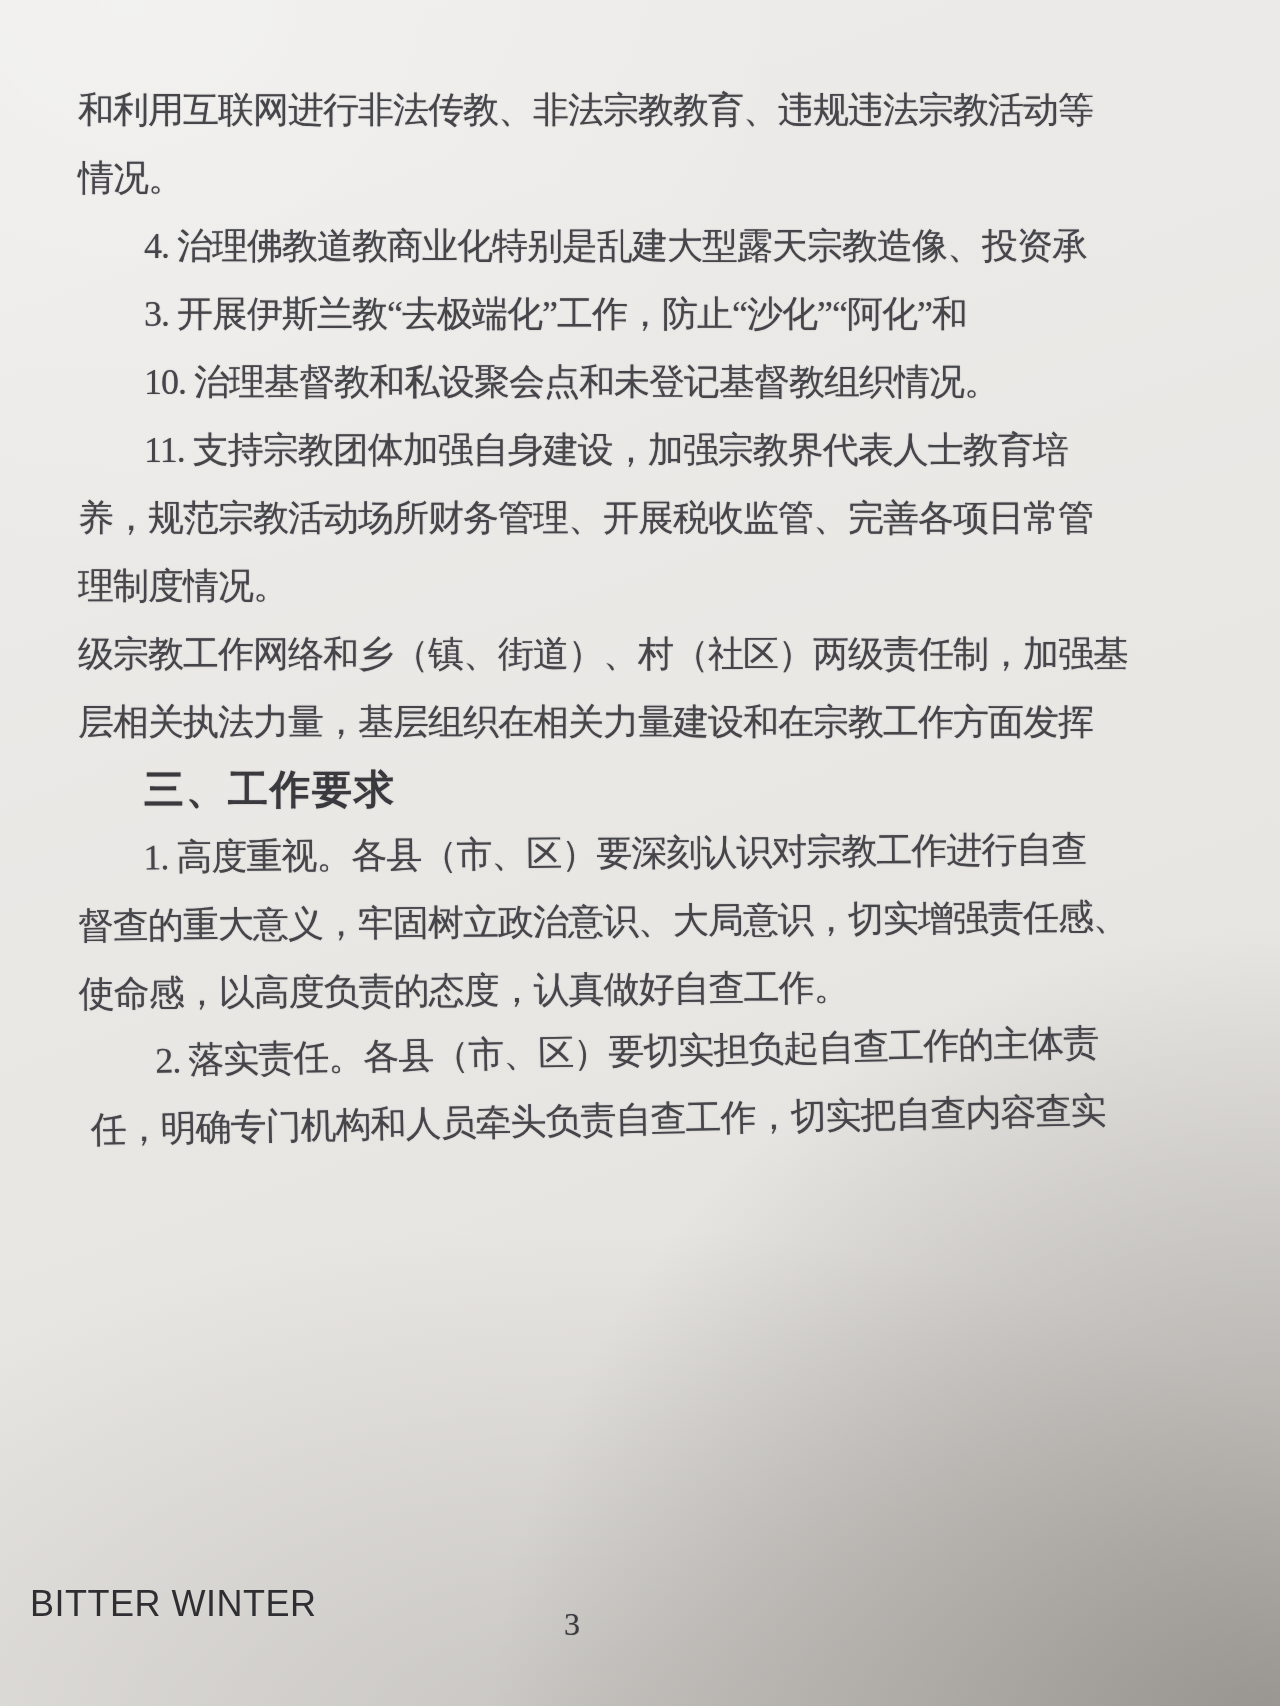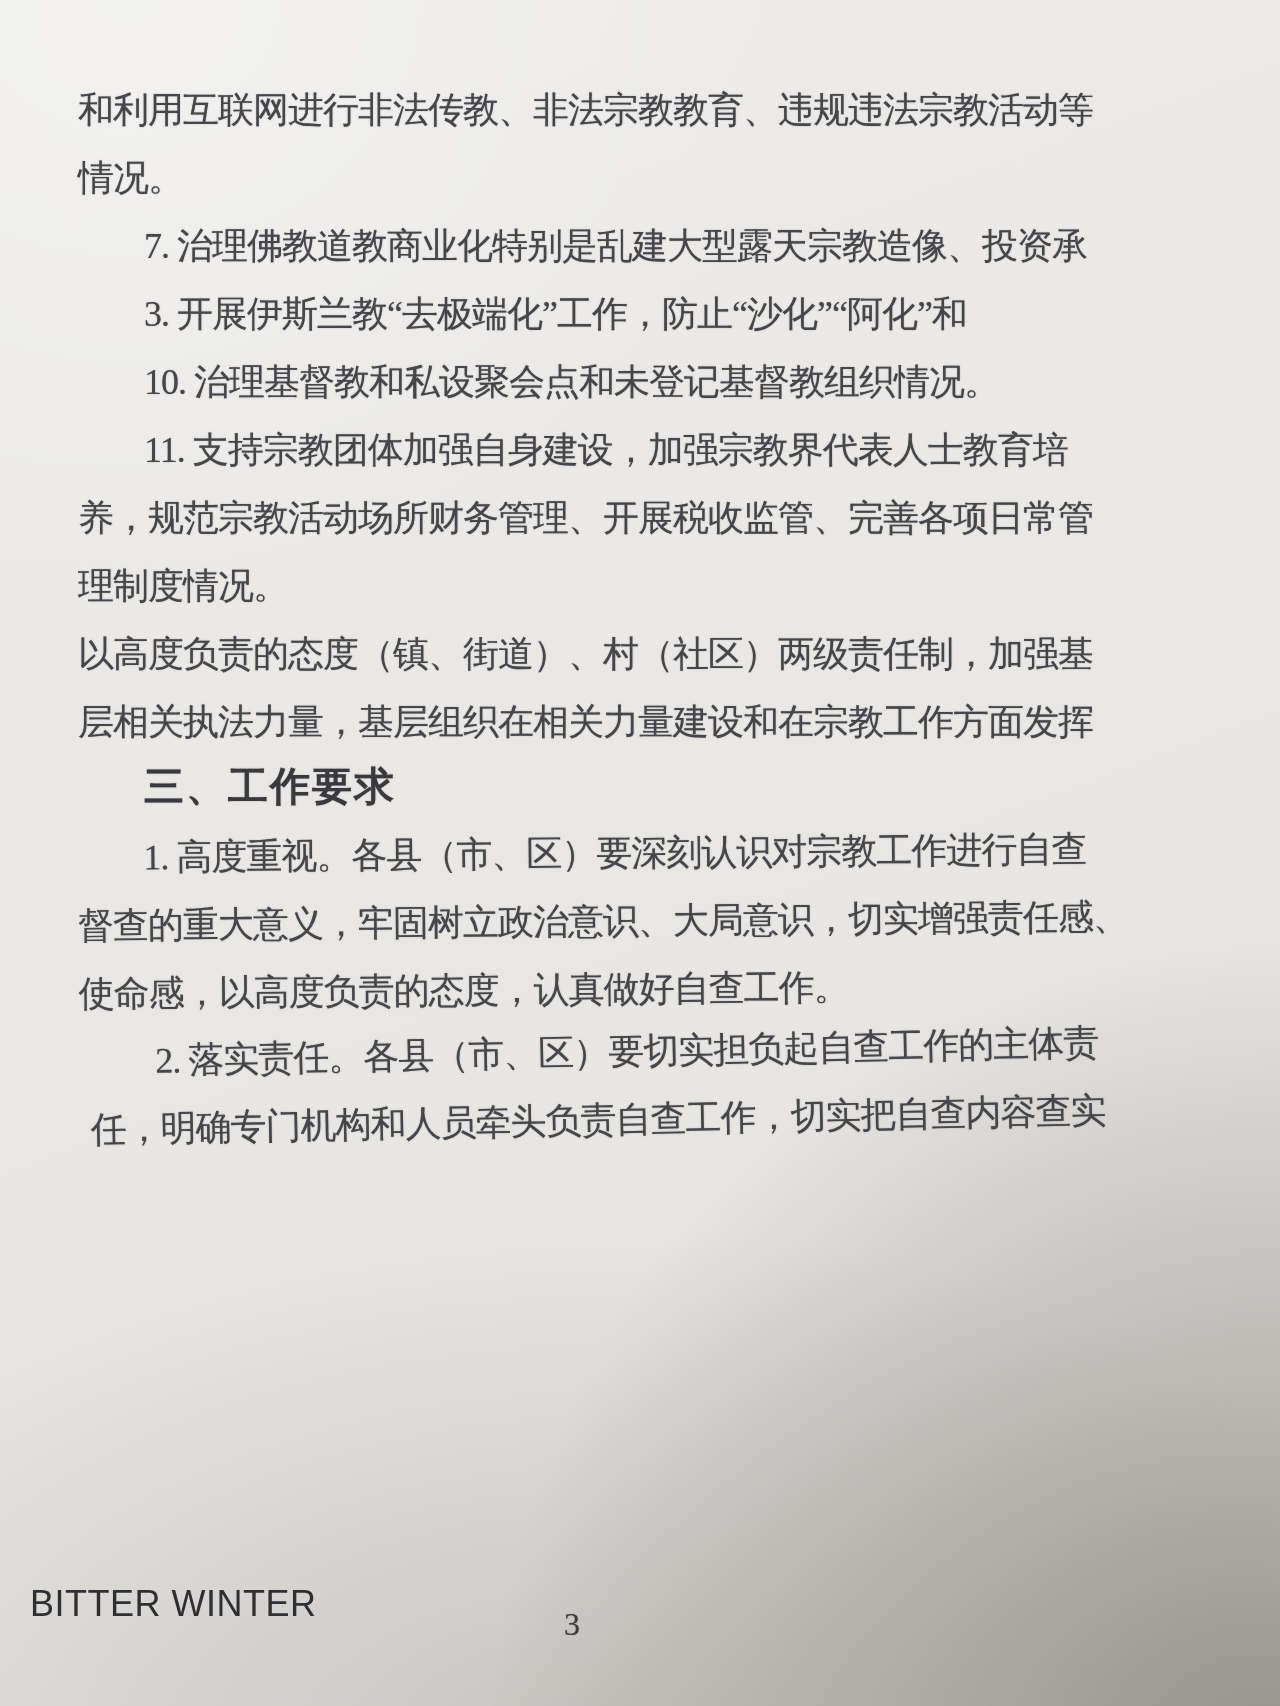--- a/index.html
+++ b/index.html
@@ -31,21 +31,21 @@
     height: 68px;
     line-height: 68px;
     font-size: 36px;
     letter-spacing: -1px;
     white-space: nowrap;
   }
 
   .indent { padding-left: 66px; }
 
   .heading {
-    font-family: Liberation Mono, monospace;
+    font-family: Liberation Serif, serif;
     font-weight: 700;
     font-size: 40px;
     letter-spacing: 2px;
     color: #3a3a3e;
   }
 
   .tilt-a { transform: rotate(-0.5deg); transform-origin: 0 50%; }
   .tilt-b { transform: rotate(-1.1deg); transform-origin: 0 50%; margin-left: 12px; }
 
   .watermark {
@@ -72,27 +72,27 @@
 </style>
 </head>
 <body>
 
 <div class="photo">
 
   <div class="doc">
 
     <div class="line">和利用互联网进行非法传教、非法宗教教育、违规违法宗教活动等</div>
     <div class="line">情况。</div>
-    <div class="line indent">7. 治理佛教道教商业化特别是乱建大型露天宗教造像、投资承</div>
+    <div class="line indent">4. 治理佛教道教商业化特别是乱建大型露天宗教造像、投资承</div>
     <div class="line indent">3. 开展伊斯兰教“去极端化”工作，防止“沙化”“阿化”和</div>
     <div class="line indent">10. 治理基督教和私设聚会点和未登记基督教组织情况。</div>
     <div class="line indent">11. 支持宗教团体加强自身建设，加强宗教界代表人士教育培</div>
     <div class="line">养，规范宗教活动场所财务管理、开展税收监管、完善各项日常管</div>
     <div class="line">理制度情况。</div>
-    <div class="line">以高度负责的态度（镇、街道）、村（社区）两级责任制，加强基</div>
+    <div class="line">级宗教工作网络和乡（镇、街道）、村（社区）两级责任制，加强基</div>
     <div class="line">层相关执法力量，基层组织在相关力量建设和在宗教工作方面发挥</div>
 
     <div class="line heading indent">三、工作要求</div>
 
     <div class="tilt-a">
       <div class="line indent">1. 高度重视。各县（市、区）要深刻认识对宗教工作进行自查</div>
       <div class="line">督查的重大意义，牢固树立政治意识、大局意识，切实增强责任感、</div>
       <div class="line">使命感，以高度负责的态度，认真做好自查工作。</div>
     </div>
 

